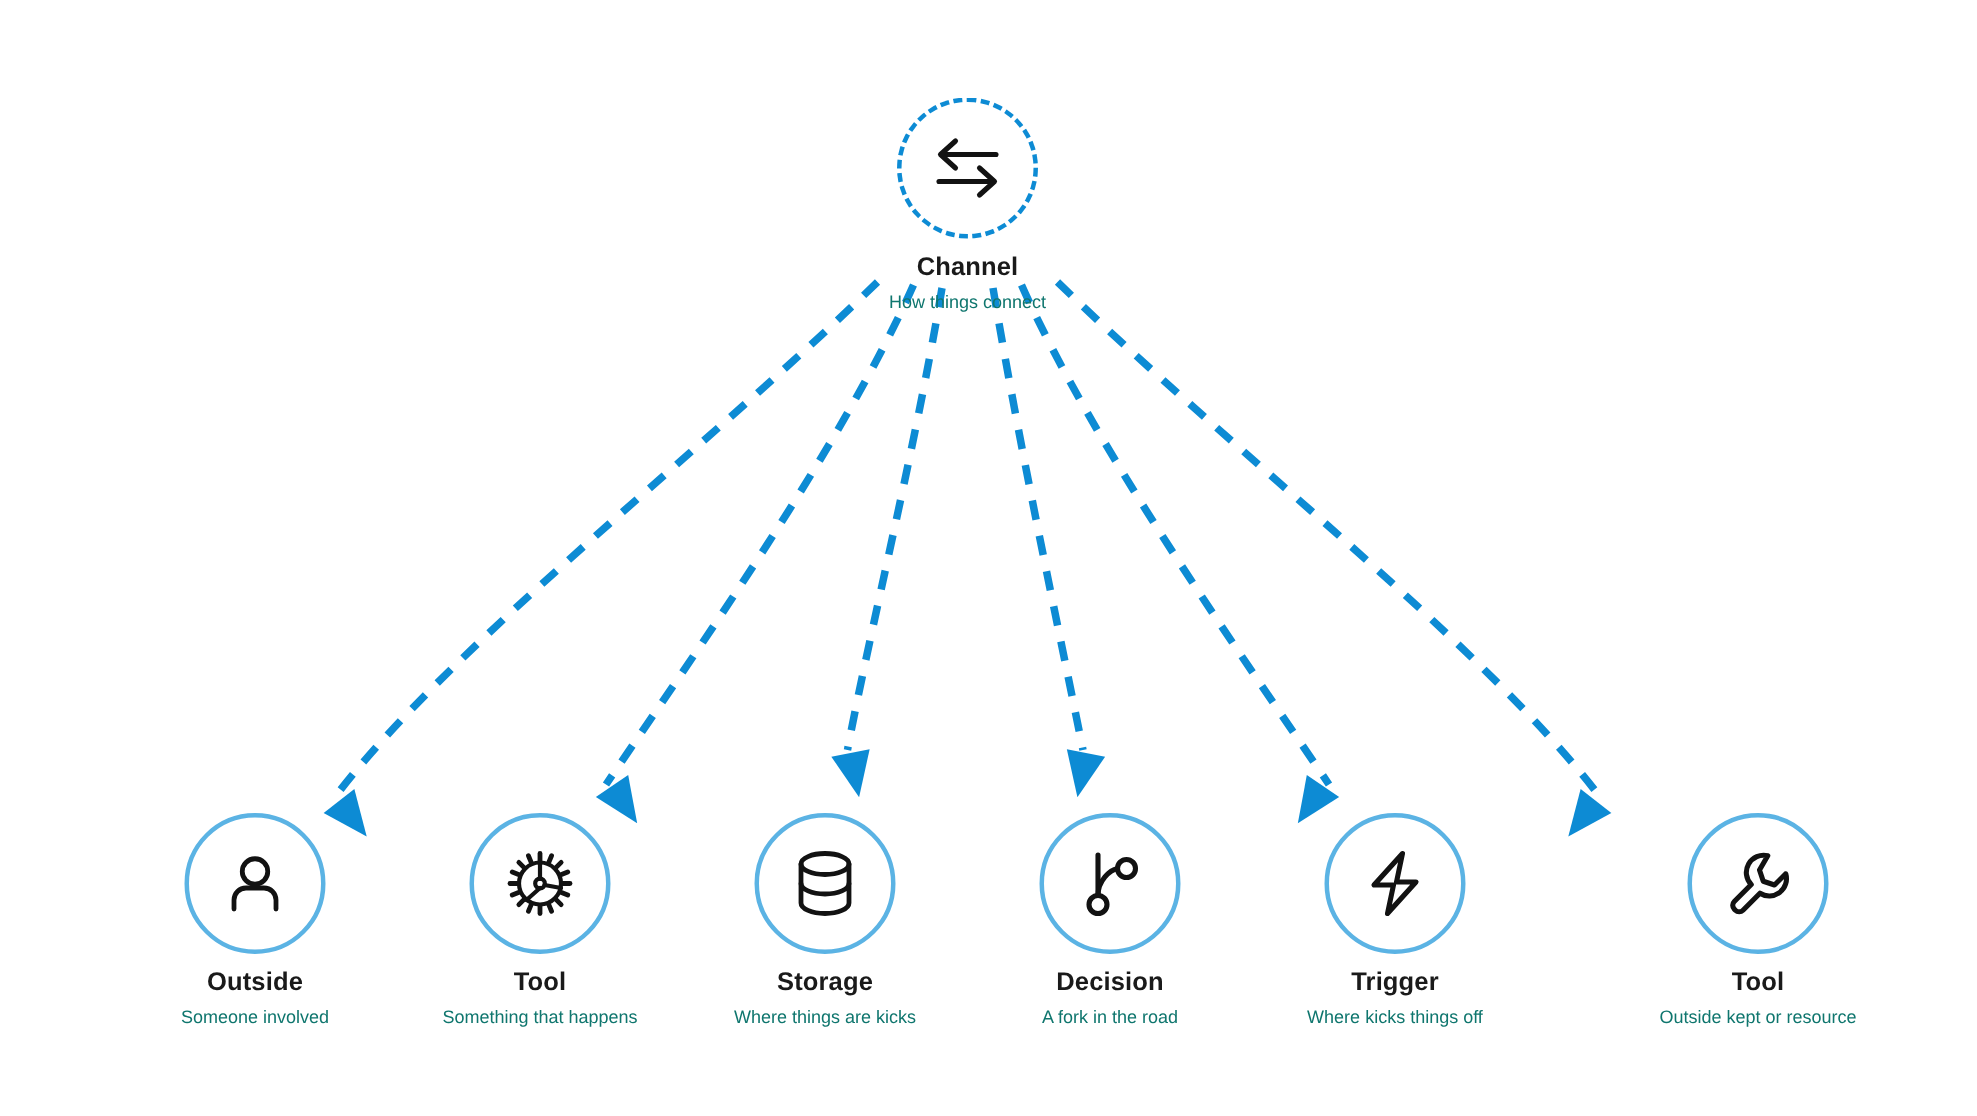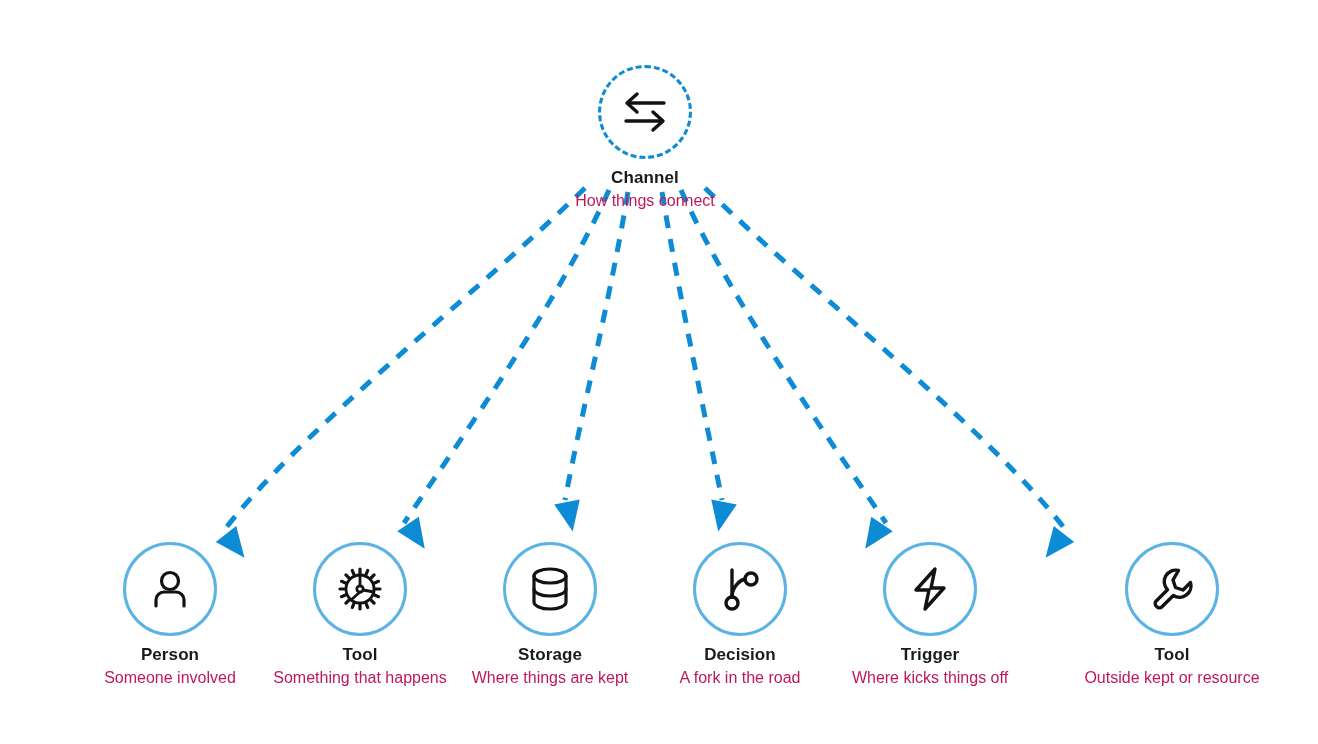--- a/index.html
+++ b/index.html
@@ -55,22 +55,22 @@
   .node-title {
     margin-top: 9px;
     font-size: 17px;
     font-weight: bold;
     color: #1a1a1a;
     line-height: 20px;
     letter-spacing: 0.1px;
   }
   .node-sub {
     margin-top: 5px;
-    font-size: 16px;
-    color: #be185d;
+    font-size: 12px;
+    color: #0f766e;
     line-height: 16px;
     white-space: nowrap;
   }
   .icon-svg {
     display: block;
   }
 </style>
 </head>
 <body>
 
@@ -108,21 +108,21 @@
 
   <div class="node" style="left:170px; top:542px;">
     <div class="node-circle solid">
       <span>
         <svg class="icon-svg" width="46" height="46" viewBox="0 0 46 46" fill="none" stroke="#121212" stroke-width="3.2" stroke-linecap="round" stroke-linejoin="round">
           <circle cx="23" cy="15" r="8.5"></circle>
           <path d="M 9 40 L 9 34 a 8 8 0 0 1 8 -8 l 12 0 a 8 8 0 0 1 8 8 l 0 6"></path>
         </svg>
       </span>
     </div>
-    <div class="node-title">Person</div>
+    <div class="node-title">Outside</div>
     <div class="node-sub">Someone involved</div>
   </div>
 
   <div class="node" style="left:360px; top:542px;">
     <div class="node-circle solid">
       <span>
         <svg class="icon-svg" width="48" height="48" viewBox="0 0 48 48" fill="none" stroke="#121212" stroke-width="2.8" stroke-linecap="round" stroke-linejoin="round">
           <circle cx="24" cy="24" r="14"></circle>
           <circle cx="24" cy="24" r="3.2"></circle>
           <line x1="24" y1="10" x2="24" y2="21"></line>
@@ -157,21 +157,21 @@
     <div class="node-circle solid">
       <span>
         <svg class="icon-svg" width="44" height="48" viewBox="0 0 44 48" fill="none" stroke="#121212" stroke-width="3.2" stroke-linecap="round" stroke-linejoin="round">
           <ellipse cx="22" cy="11" rx="16" ry="7"></ellipse>
           <path d="M 6 11 L 6 37 a 16 7 0 0 0 32 0 L 38 11"></path>
           <path d="M 6 24 a 16 7 0 0 0 32 0"></path>
         </svg>
       </span>
     </div>
     <div class="node-title">Storage</div>
-    <div class="node-sub">Where things are kept</div>
+    <div class="node-sub">Where things are kicks</div>
   </div>
 
   <div class="node" style="left:740px; top:542px;">
     <div class="node-circle solid">
       <span>
         <svg class="icon-svg" width="44" height="48" viewBox="0 0 44 48" fill="none" stroke="#121212" stroke-width="3.4" stroke-linecap="round" stroke-linejoin="round">
           <line x1="14" y1="5" x2="14" y2="32"></line>
           <circle cx="14" cy="38" r="6"></circle>
           <circle cx="33" cy="14" r="6"></circle>
           <path d="M 14 32 C 14 22 22 15 27 14"></path>

